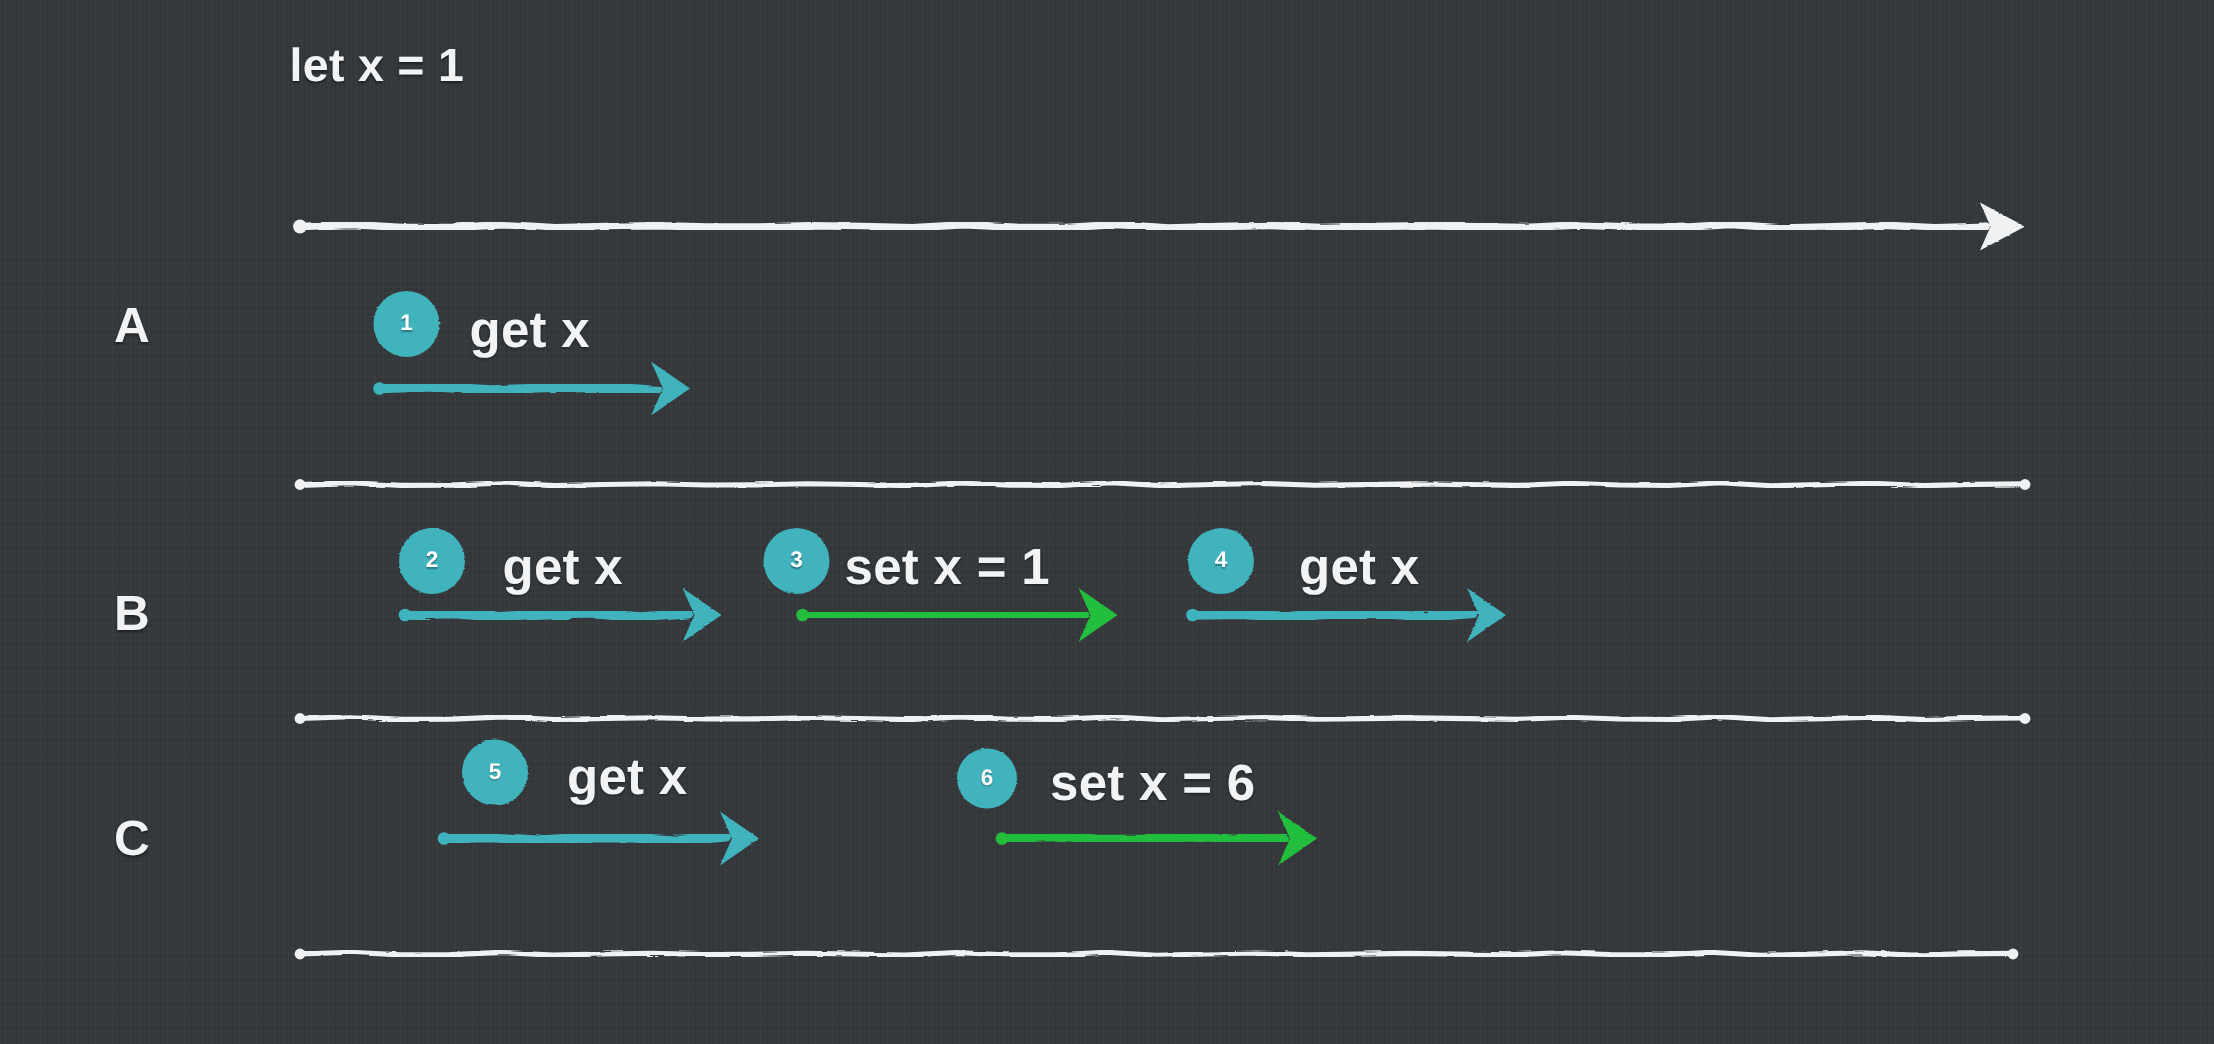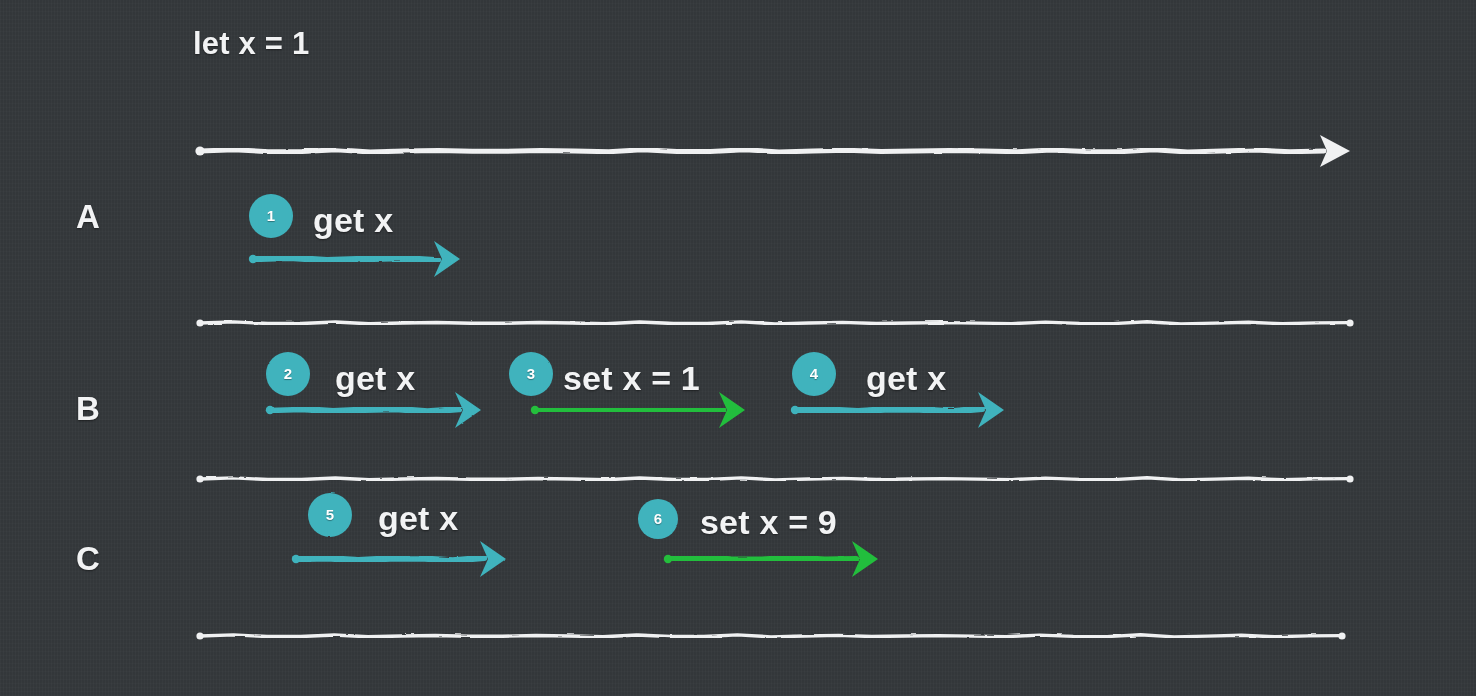--- a/index.html
+++ b/index.html
@@ -133,16 +133,16 @@
       <div class="badge-num" style="left: 266px; top: 365px;">2</div>
       <div class="txt op-label" style="left: 335px; top: 359px;">get x</div>
       <div class="badge-num" style="left: 509px; top: 365px;">3</div>
       <div class="txt op-label" style="left: 563px; top: 359px;">set x = 1</div>
       <div class="badge-num" style="left: 792px; top: 365px;">4</div>
       <div class="txt op-label" style="left: 866px; top: 359px;">get x</div>
       <div class="txt lane-label" style="top: 540px;">C</div>
       <div class="badge-num" style="left: 308px; top: 506px;">5</div>
       <div class="txt op-label" style="left: 378px; top: 499px;">get x</div>
       <div class="badge-num" style="left: 636px; top: 510px;">6</div>
-      <div class="txt op-label" style="left: 700px; top: 503px;">set x = 9</div>
+      <div class="txt op-label" style="left: 700px; top: 503px;">set x = 6</div>
     </div>
 
 </div>
 
 </body></html>

